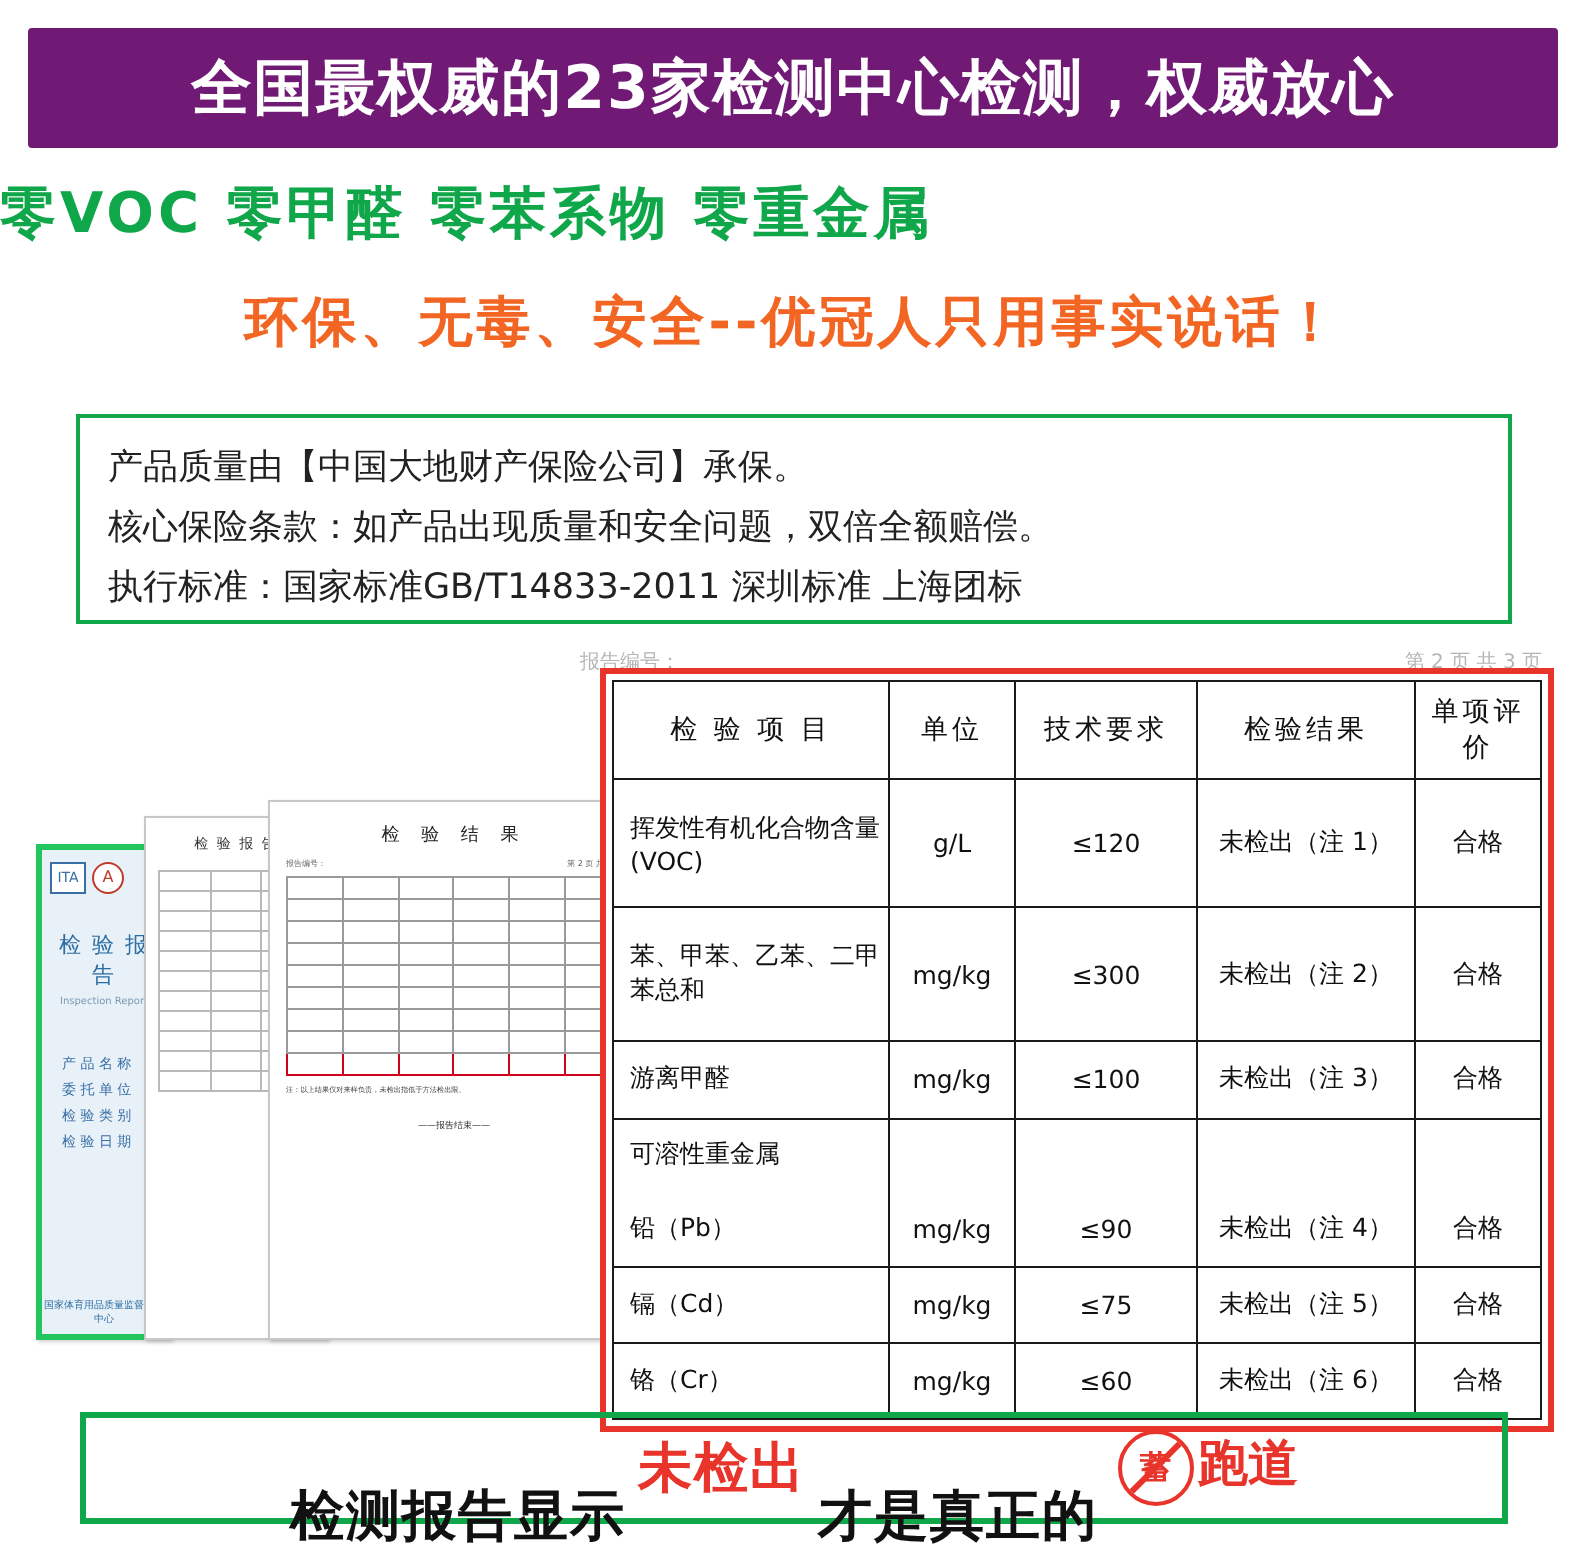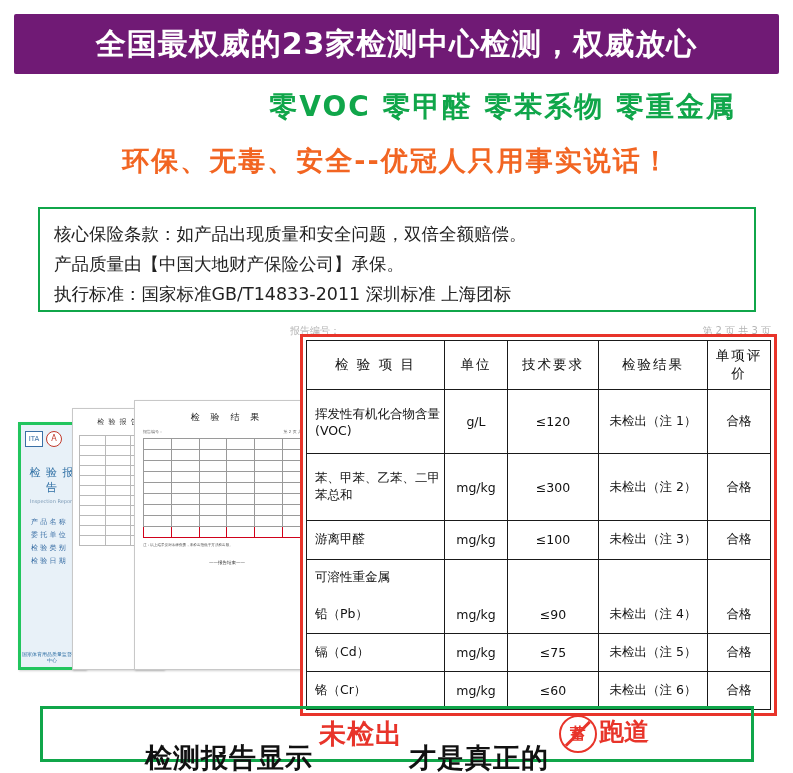--- a/index.html
+++ b/index.html
@@ -41,21 +41,21 @@
     white-space: nowrap;
     font-family: "DejaVu Sans", "Liberation Sans", sans-serif;
   }
 
   
   .green-line {
     position: absolute;
     left: 0;
     top: 88px;
     width: 736px;
-    text-align: right;
+    text-align: left;
     color: #10a64a;
     font-size: 28px;
     font-weight: bold;
     letter-spacing: 2px;
     font-family: "DejaVu Sans", "Liberation Sans", sans-serif;
   }
 
   
   .orange-line {
     position: absolute;
@@ -153,21 +153,21 @@
     font-family: "DejaVu Sans", sans-serif;
   }
   .doc-blue .blue-sub {
     color: #7a99b5;
     font-size: 5px;
     text-align: center;
     margin-top: 3px;
     font-family: "DejaVu Sans", sans-serif;
   }
   .doc-blue .blue-rows {
-    margin-top: 12px;
+    margin-top: 22px;
     padding-left: 6px;
   }
   .doc-blue .blue-rows div {
     color: #3a6fa5;
     font-size: 7px;
     line-height: 13px;
     font-family: "DejaVu Sans", sans-serif;
   }
   .doc-blue .blue-foot {
     position: absolute;
@@ -423,22 +423,22 @@
 
   <div class="banner">
     <div class="banner-text">全国最权威的23家检测中心检测，权威放心</div>
   </div>
 
   <div class="green-line">零VOC 零甲醛 零苯系物 零重金属</div>
 
   <div class="orange-line">环保、无毒、安全--优冠人只用事实说话！</div>
 
   <div class="insure-box">
+    <div class="insure-line">产品质量由【中国大地财产保险公司】承保。</div>
     <div class="insure-line">核心保险条款：如产品出现质量和安全问题，双倍全额赔偿。</div>
-    <div class="insure-line">产品质量由【中国大地财产保险公司】承保。</div>
     <div class="insure-line">执行标准：国家标准GB/T14833-2011 深圳标准 上海团标</div>
   </div>
 
   <div class="docs">
 
     <div class="doc doc-blue">
       <div class="blue-head">
         <div class="badge-sq">ITA</div>
         <div class="badge-circ">A</div>
       </div>

